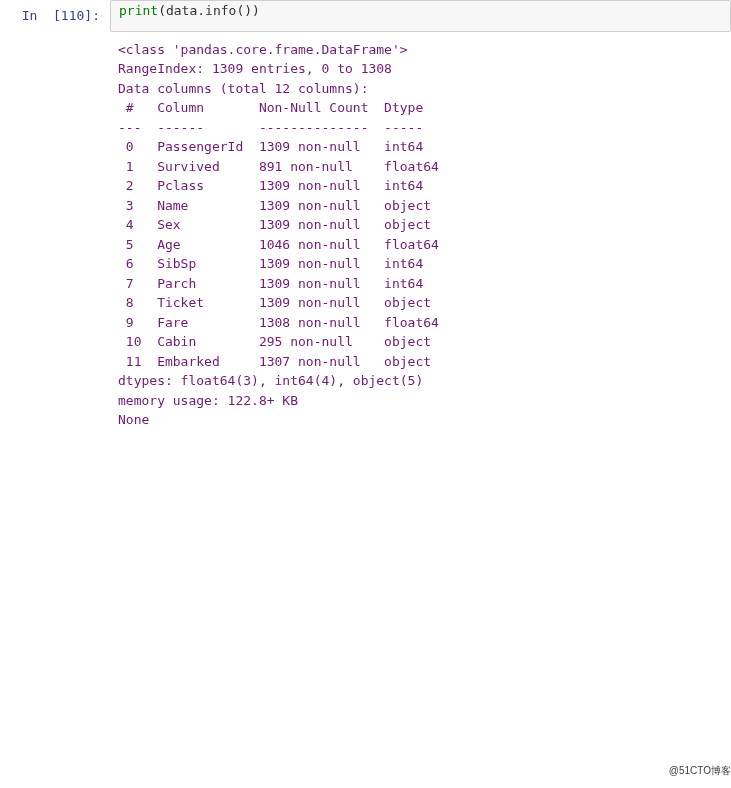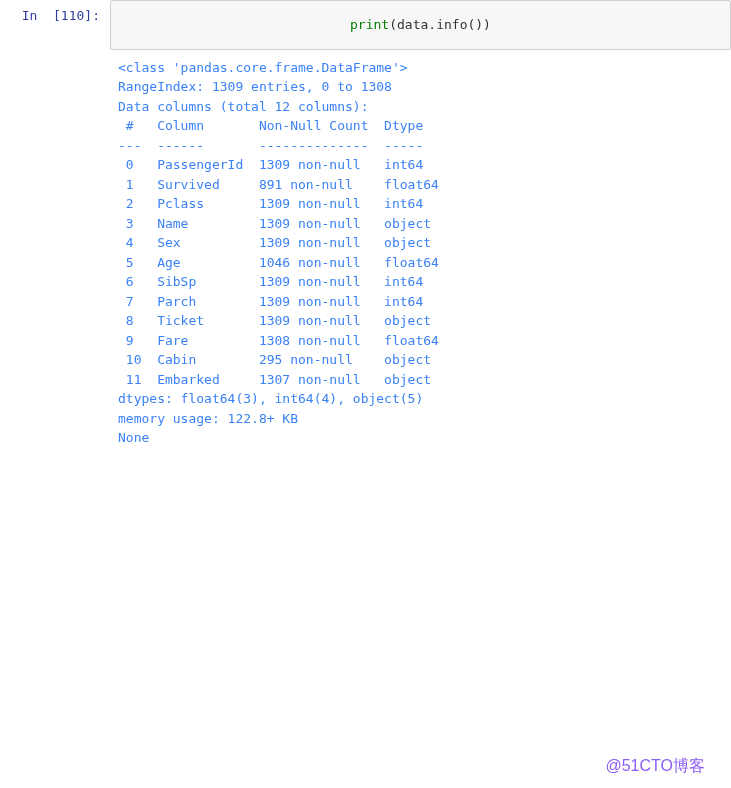--- a/index.html
+++ b/index.html
@@ -29,25 +29,24 @@
       color: #303F9F;
       font-family: "Menlo", "Consolas", monospace;
       white-space: pre;
     }
 
     .code-area {
       flex: 1;
       background: #f7f7f7;
       border: 1px solid #cfcfcf;
       border-radius: 2px;
-      padding: 14px 8px;
+      padding: 0 8px;
       font-family: "SimSun", "Menlo", "Consolas", monospace;
       white-space: pre;
       overflow: hidden;
-      text-align: center;
     }
 
     .code-area .kw {
       color: #008000;
     }
 
     .code-area .comment {
       color: #408080;
       font-style: italic;
     }
@@ -55,29 +54,29 @@
     .code-area .punc {
       color: #303030;
     }
 
     .output-area {
       flex: 1;
       background: #ffffff;
       padding: 6px 8px;
       font-family: "SimSun", "Menlo", "Consolas", monospace;
       white-space: pre;
-      color: #3b82f6;
+      color: #701a75;
     }
 
     .watermark {
       position: absolute;
-      right: 26px;
+      right: 0;
       bottom: 10px;
-      color: #8b5cf6;
-      font-size: 16px;
+      color: #404040;
+      font-size: 10px;
       font-family: sans-serif;
     }
 
     .container {
       position: relative;
       width: 731px;
       height: 788px;
       overflow: hidden;
     }
   </style>

